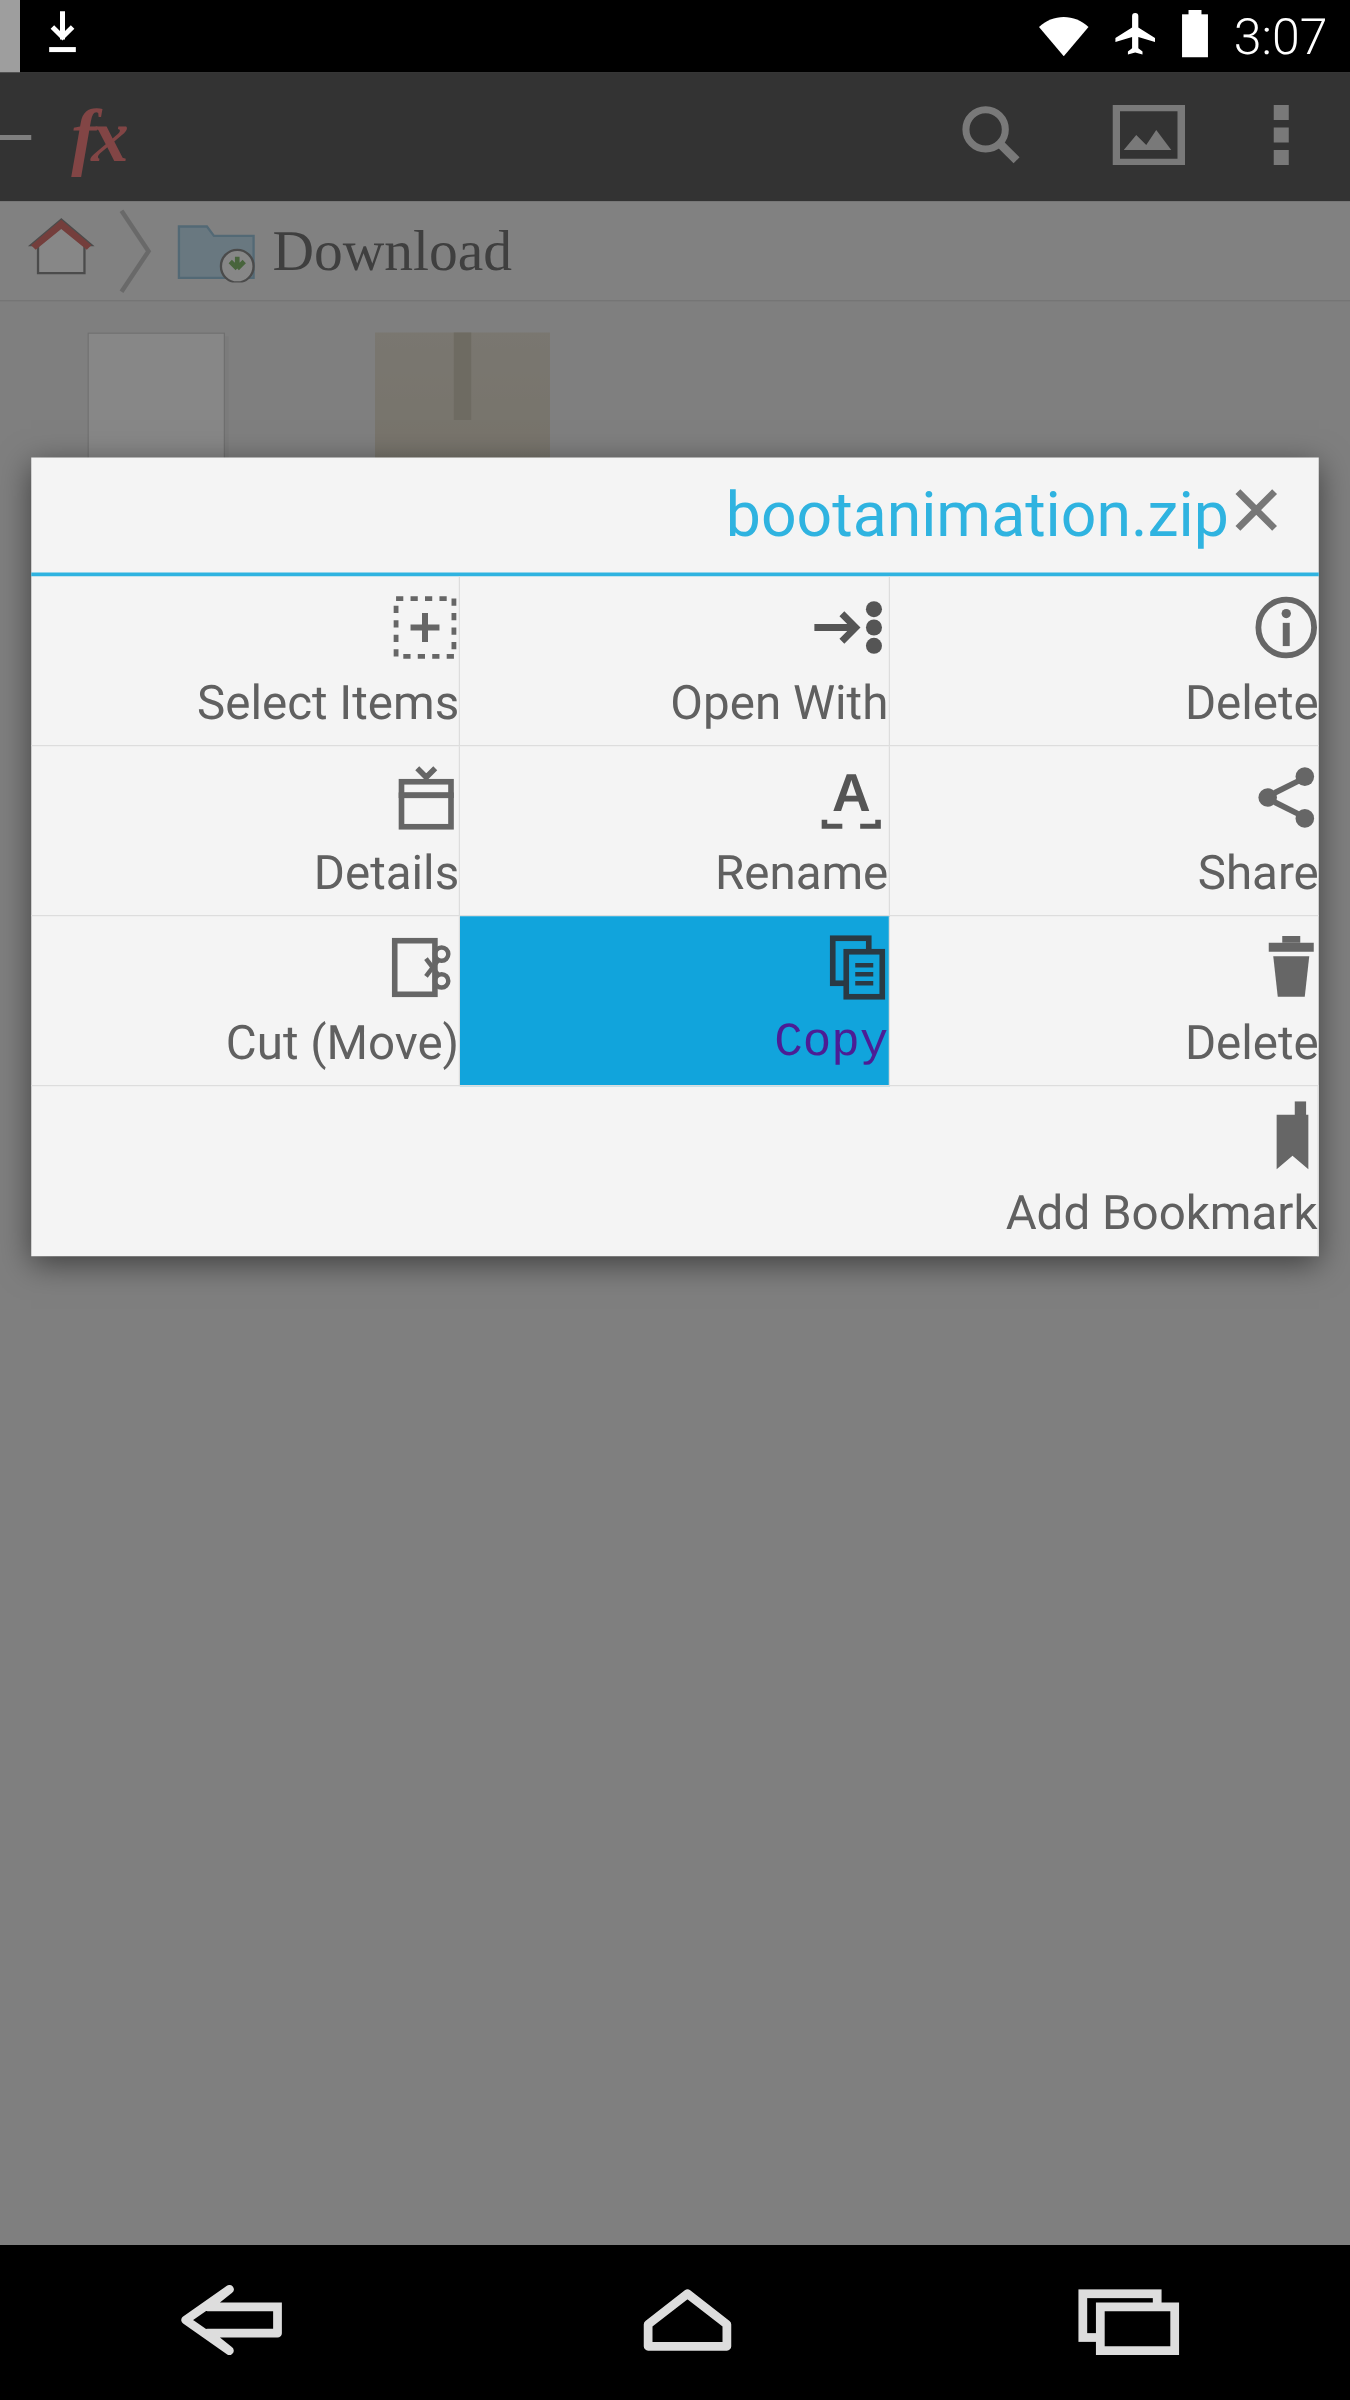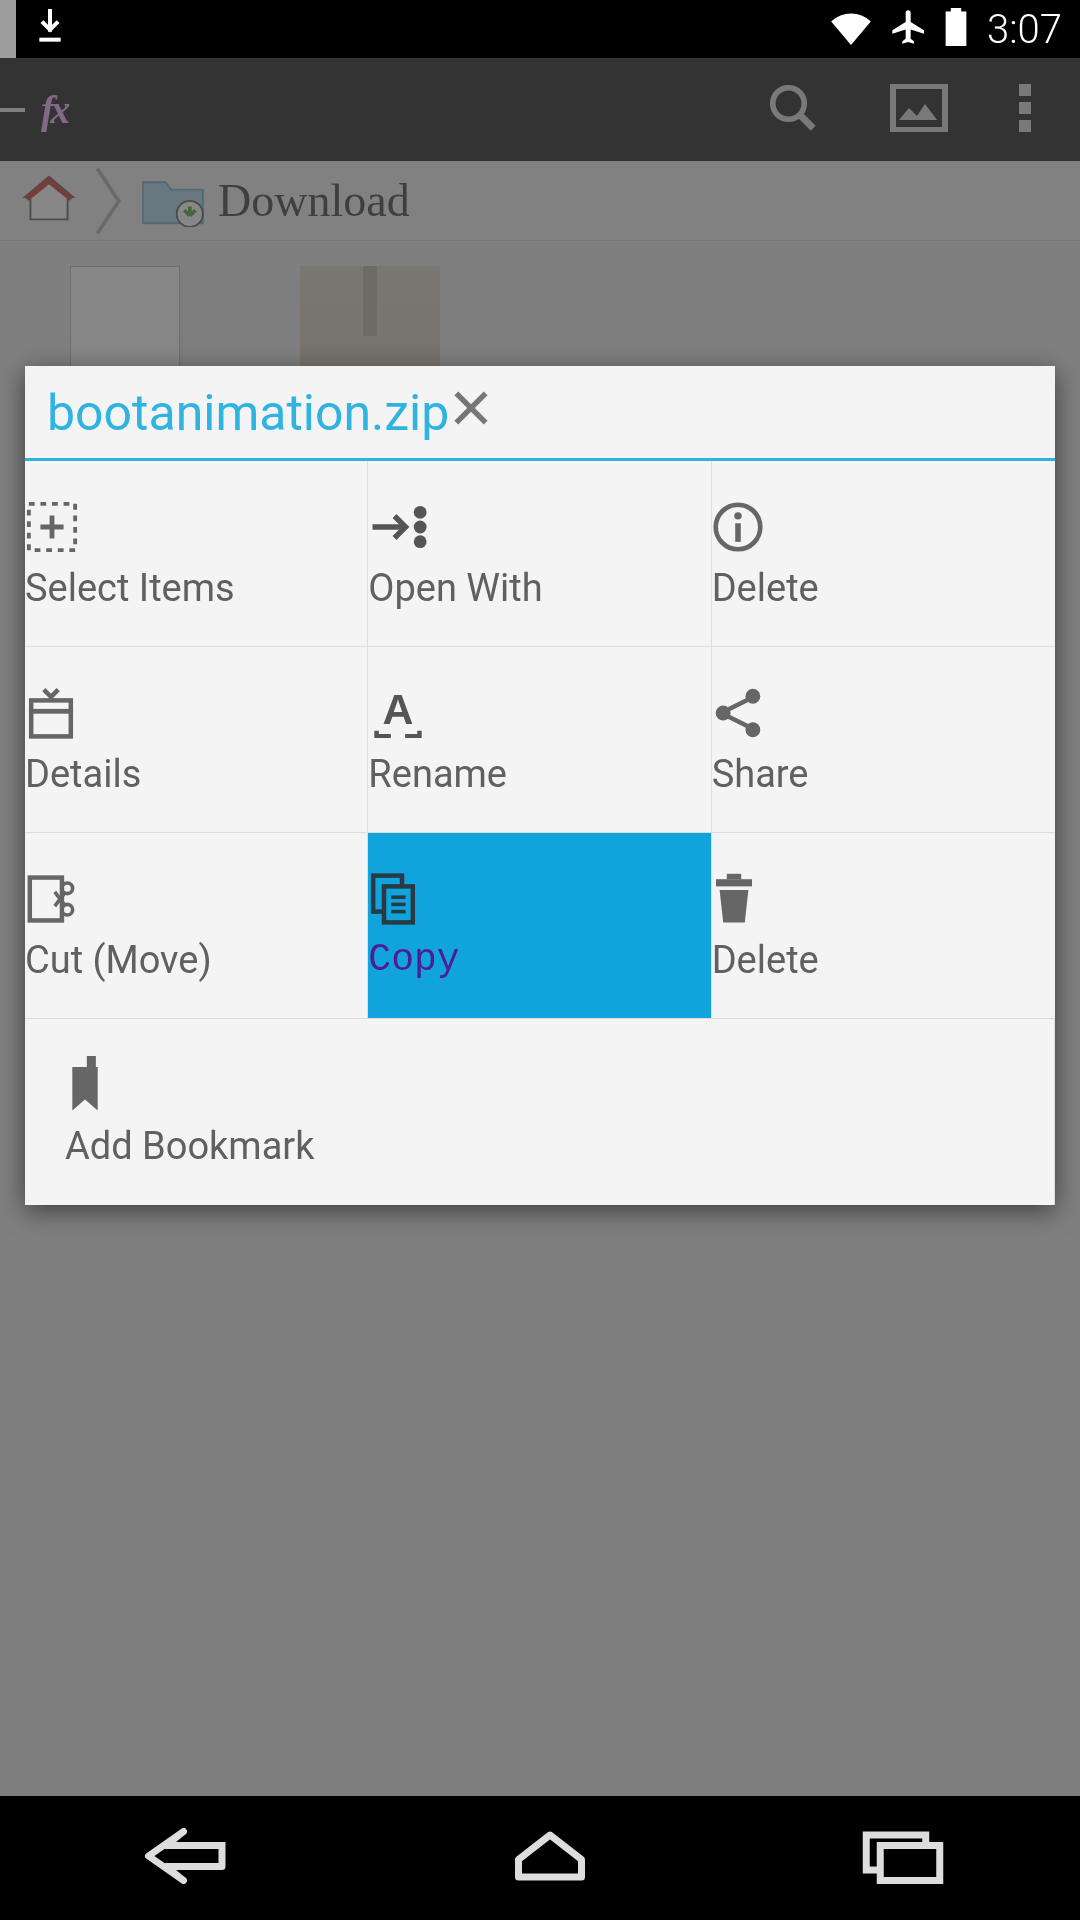--- a/index.html
+++ b/index.html
@@ -7,45 +7,45 @@
 body { background: #9e9e9e; position: relative; }
 
 
 .status-bar { position: absolute; top: 0; left: 16px; right: 0; height: 58px; background: #000; color: #fff; display: flex; align-items: center; justify-content: space-between; padding: 0 18px; }
 .status-left { display: flex; align-items: center; gap: 12px; }
 .status-right { display: flex; align-items: center; gap: 16px; }
 .status-time { font-size: 40px; font-weight: 300; margin-left: 4px; }
 
 
 .app-bar { position: absolute; top: 58px; left: 0; right: 0; height: 103px; background: #111; display: flex; align-items: center; }
-.app-logo { color: #f0abfc; margin-left: 16px; font-size: 40px; font-weight: bold; font-style: italic; letter-spacing: -4px; font-family: serif; }
+.app-logo { color: #ef4444; margin-left: 32px; font-size: 60px; font-weight: bold; font-style: italic; letter-spacing: -4px; font-family: serif; }
 .app-logo-dash { width: 25px; height: 4px; background: #e8e8e8; margin-right: 0; }
 .app-actions { margin-left: auto; display: flex; align-items: center; gap: 70px; padding-right: 48px; }
 
 
 .breadcrumb { position: absolute; top: 161px; left: 0; right: 0; height: 80px; background: #eee; display: flex; align-items: center; padding: 0 20px; border-bottom: 1px solid #ccc; font-family: Liberation Serif, serif; }
 .breadcrumb-arrow { width: 32px; height: 72px; margin: 0 14px; }
 
 
 .content { position: absolute; top: 241px; left: 0; right: 0; bottom: 124px; background: #e8e8e8; padding: 25px 70px; display: flex; gap: 120px; }
 
 
 .scrim { position: absolute; top: 58px; left: 0; right: 0; bottom: 124px; background: rgba(70,70,70,0.65); }
 
 
 .nav-bar { position: absolute; bottom: 0; left: 0; right: 0; height: 124px; background: #000; display: flex; align-items: center; justify-content: space-around; }
 
 
 .dialog { position: absolute; left: 25px; right: 25px; top: 366px; background: #f4f4f4; box-shadow: 0 6px 24px rgba(0,0,0,0.5); }
-.dialog-header { display: flex; align-items: center; justify-content: flex-start; padding: 18px 13px 16px 22px; border-bottom: 3px solid #2fb3e0; }
+.dialog-header { display: flex; align-items: center; justify-content: flex-end; padding: 18px 28px 16px 22px; border-bottom: 3px solid #2fb3e0; }
 .dialog-title { color: #2fb3e0; font-size: 50px; font-weight: 400; }
 .dialog-close { font-size: 48px; color: #777; }
 
 .action-grid { display: grid; grid-template-columns: 1fr 1fr 1fr; }
-.action-cell { border-right: 1px solid #ddd; border-bottom: 1px solid #ddd; height: 186px; display: flex; flex-direction: column; align-items: flex-start; justify-content: center; gap: 10px; }
+.action-cell { border-right: 1px solid #ddd; border-bottom: 1px solid #ddd; height: 136px; display: flex; flex-direction: column; align-items: flex-end; justify-content: center; gap: 10px; }
 .action-cell.last-col { border-right: none; }
 .action-cell.last-row { border-bottom: none; }
 .action-cell.full { grid-column: 1 / 4; margin-left: 40px; }
 .action-cell.selected { background: #11a4dc; }
 .action-label { font-size: 38px; color: #606060; }
 .action-cell.selected .action-label { color: #4c1d95; font-family: Liberation Mono, monospace; }
 .icon-wrap { height: 58px; display: flex; align-items: center; justify-content: center; }
 
 
 .file-tile { display:flex; flex-direction:column; align-items:center; }

